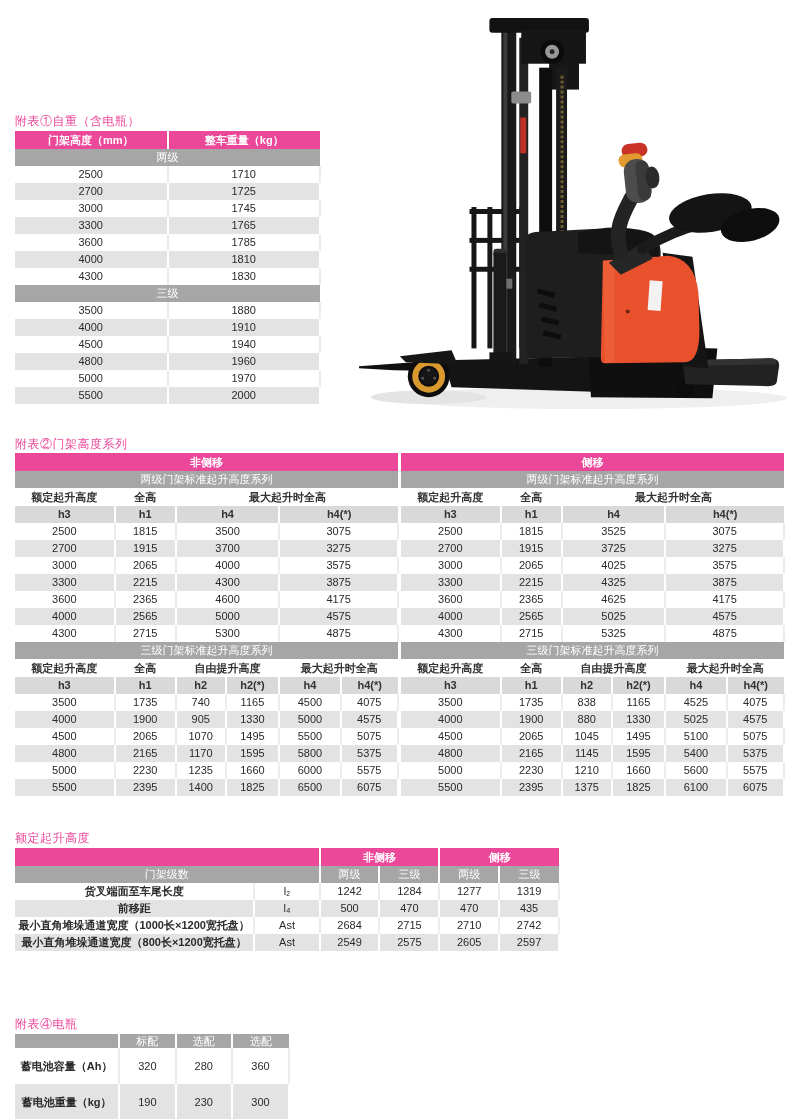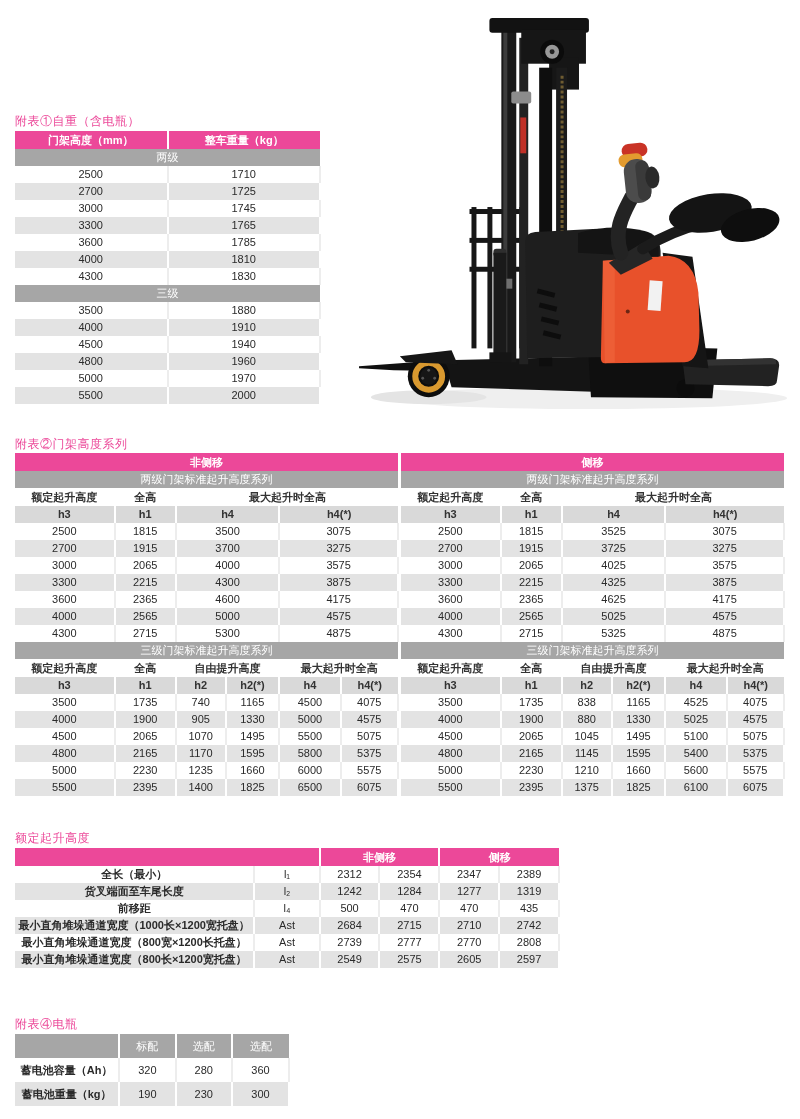--- a/index.html
+++ b/index.html
@@ -16,22 +16,22 @@
 
   tr.hdr-dark th { background:#ec4899; color:#fff; font-weight:bold; height:18px; }
   tr.hdr-mid th, tr.hdr-mid td { background:#a6a6a6; color:#fff; font-weight:normal; height:17px; }
   tr.hdr-bold th { background:#fff; color:#333; font-weight:bold; height:18px; }
   tr.hdr-light th { background:#d9d9d9; color:#333; font-weight:bold; height:17px; }
 
   tbody.striped td { background:#fff; color:#2a2a2a; height:17px; border-right:2px solid #ededed; }
   tbody.striped tr:nth-child(even) td { background:#e3e3e3; border-right-color:#fff; }
 
   .t1 tbody.striped td { height:17px; }
-  .t4 tbody.striped td { height:24px; }
-  .t4 tr.hdr-mid th { height:24px; }
+  .t4 tbody.striped td { height:36px; }
+  .t4 tr.hdr-mid th { height:14px; }
   .t3 tbody.striped td:first-child { font-weight:bold; }
   .t4 tbody.striped td:first-child { font-weight:bold; }
 
   .t2-flex { display:flex; gap:2px; }
   .t2-flex table { flex:1; }
 
   .forklift { position:absolute; left:353px; top:2px; width:445px; height:428px; }
 </style>
 </head>
 <body>
@@ -504,30 +504,29 @@
           <col style="width:11%">
           <col style="width:11%">
           <col style="width:11%">
       </colgroup>
       <thead>
         <tr class="hdr-dark">
           <th colspan="2"></th>
           <th colspan="2">非侧移</th>
           <th colspan="2">侧移</th>
         </tr>
+        <tr class="hdr-mid">
+          <th colspan="2">门架级数</th>
+          <th>两级</th>
+          <th>三级</th>
+          <th>两级</th>
+          <th>三级</th>
+        </tr>
       </thead>
       <tbody class="striped">
-          <tr>
-            <td>全长（最小）</td>
-            <td>l₁</td>
-            <td>2312</td>
-            <td>2354</td>
-            <td>2347</td>
-            <td>2389</td>
-          </tr>
           <tr>
             <td>货叉端面至车尾长度</td>
             <td>l₂</td>
             <td>1242</td>
             <td>1284</td>
             <td>1277</td>
             <td>1319</td>
           </tr>
           <tr>
             <td>前移距</td>
@@ -537,28 +536,20 @@
             <td>470</td>
             <td>435</td>
           </tr>
           <tr>
             <td>最小直角堆垛通道宽度（1000长×1200宽托盘）</td>
             <td>Ast</td>
             <td>2684</td>
             <td>2715</td>
             <td>2710</td>
             <td>2742</td>
-          </tr>
-          <tr>
-            <td>最小直角堆垛通道宽度（800宽×1200长托盘）</td>
-            <td>Ast</td>
-            <td>2739</td>
-            <td>2777</td>
-            <td>2770</td>
-            <td>2808</td>
           </tr>
           <tr>
             <td>最小直角堆垛通道宽度（800长×1200宽托盘）</td>
             <td>Ast</td>
             <td>2549</td>
             <td>2575</td>
             <td>2605</td>
             <td>2597</td>
           </tr>
         </tbody>

